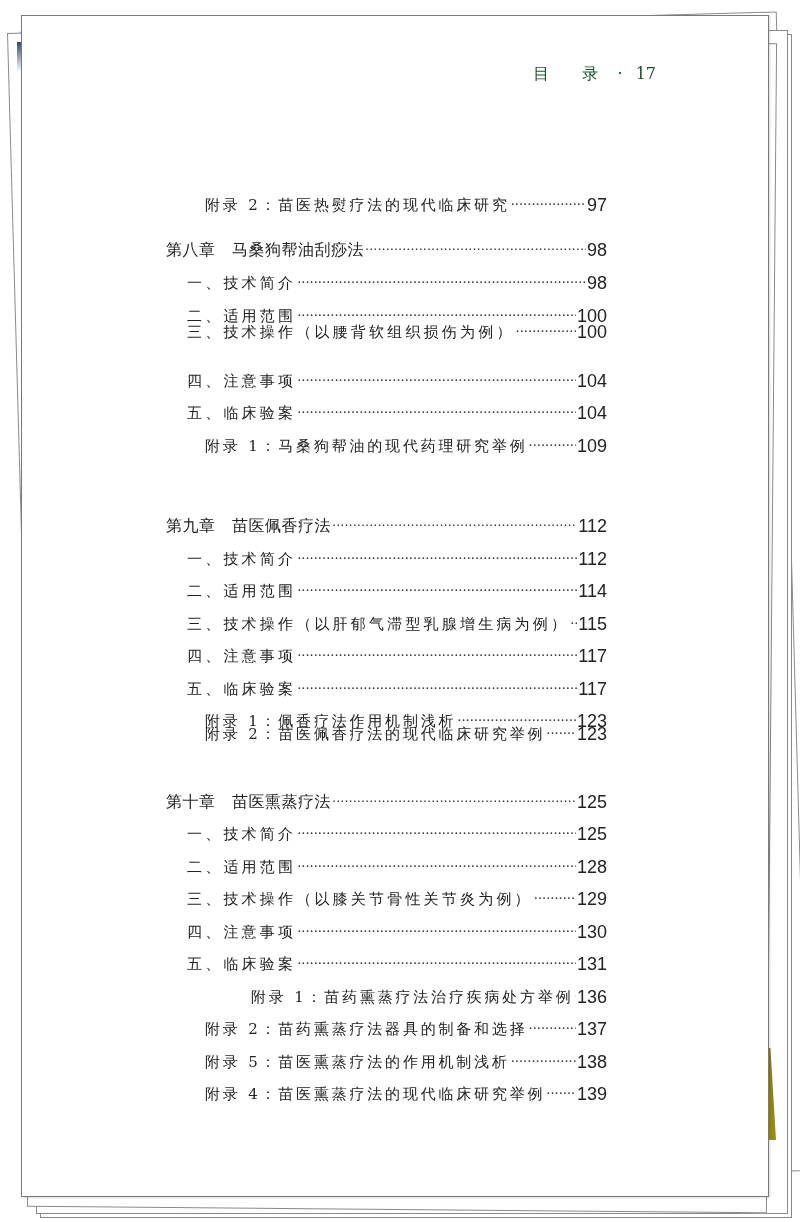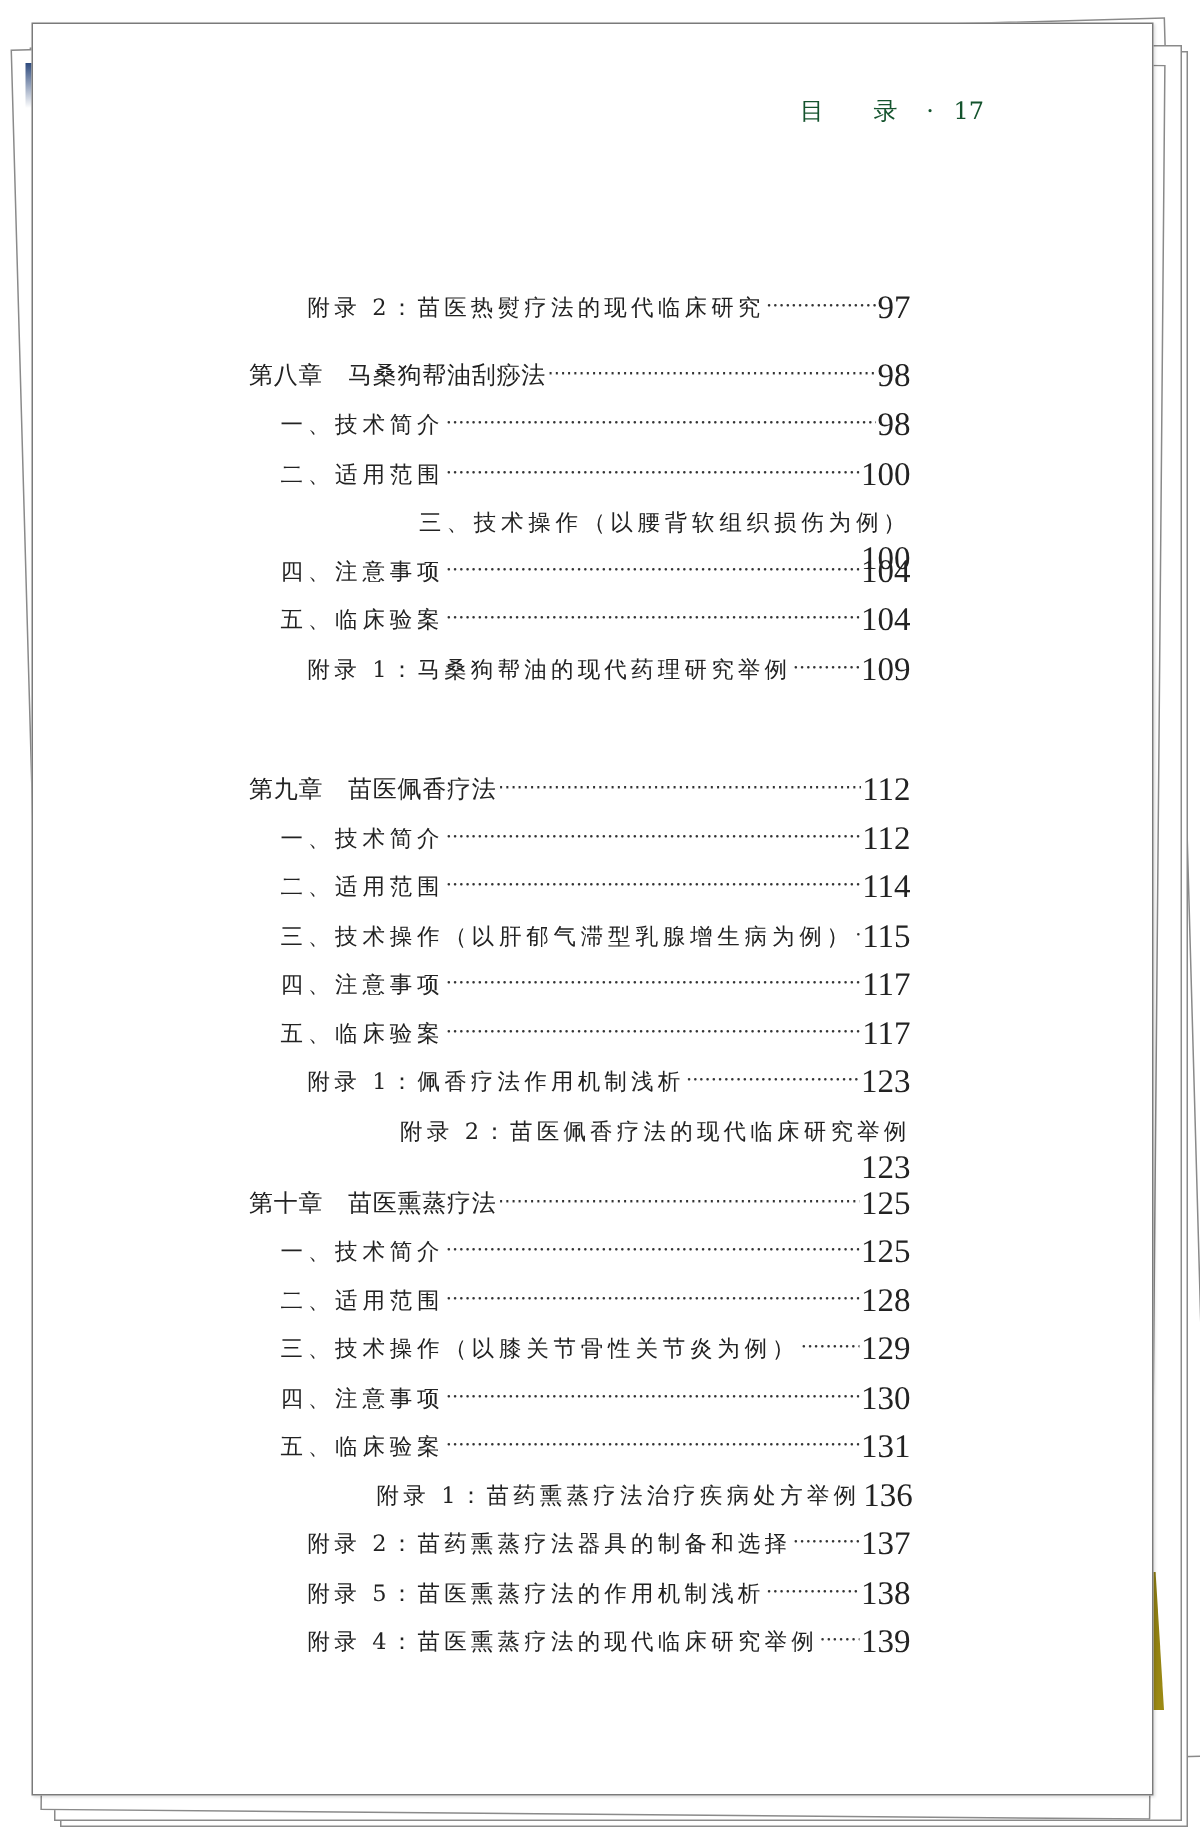--- a/index.html
+++ b/index.html
@@ -29,30 +29,30 @@
     box-shadow: 1px 1px 2px rgba(0,0,0,0.15);
   }
   .running-head {
     position: absolute; top: 64px; right: 144px;
     font-size: 16px; color: #14532d; letter-spacing: 0;
   }
   .running-head .rh-title { letter-spacing: 14px; }
   .running-head .rh-sep { margin: 0 8px 0 0; }
   .toc { position: absolute; left: 0; top: 0; width: 800px; height: 1222px; }
   .toc-row {
-    position: absolute; display: flex; align-items: flex-end;
+    position: absolute; display: flex; align-items: center;
     right: 193px; height: 24px; line-height: 24px; color: #222;
   }
   .toc-row .label { white-space: nowrap; }
   .toc-row .leader {
     flex: 1; overflow: hidden; white-space: nowrap; color: #333;
     letter-spacing: 0px; margin: 0 1px; font-size: 13px;
   }
   .toc-row .leader::after { content: "································································································································"; }
-  .toc-row .page { white-space: nowrap; font-family: Liberation Serif, serif; font-size: 22px; }
+  .toc-row .page { white-space: nowrap; font-family: Liberation Sans, sans-serif; font-size: 18px; }
   .lvl-chapter { left: 166px; font-family: "DejaVu Sans", sans-serif; font-size: 16px; }
   .lvl-chapter .label { letter-spacing: 0.5px; }
   .lvl-section { left: 187px; font-size: 15px; }
   .lvl-section .label { letter-spacing: 3.2px; }
   .lvl-appendix { left: 205px; font-size: 15px; }
   .lvl-appendix .label { letter-spacing: 2.8px; }
 </style>
 </head>
 <body>
 
@@ -86,21 +86,21 @@
     <div class="toc-row lvl-section" style="top: 271px;">
       <span class="label">一、技术简介</span>
       <span class="leader"></span>
       <span class="page">98</span>
     </div>
     <div class="toc-row lvl-section" style="top: 304px;">
       <span class="label">二、适用范围</span>
       <span class="leader"></span>
       <span class="page">100</span>
     </div>
-    <div class="toc-row lvl-section" style="top: 336px; flex-direction: column;">
+    <div class="toc-row lvl-section" style="top: 320px;">
       <span class="label">三、技术操作（以腰背软组织损伤为例）</span>
       <span class="leader"></span>
       <span class="page">100</span>
     </div>
     <div class="toc-row lvl-section" style="top: 369px;">
       <span class="label">四、注意事项</span>
       <span class="leader"></span>
       <span class="page">104</span>
     </div>
     <div class="toc-row lvl-section" style="top: 401px;">
@@ -141,21 +141,21 @@
     <div class="toc-row lvl-section" style="top: 677px;">
       <span class="label">五、临床验案</span>
       <span class="leader"></span>
       <span class="page">117</span>
     </div>
     <div class="toc-row lvl-appendix" style="top: 709px;">
       <span class="label">附录 1：佩香疗法作用机制浅析</span>
       <span class="leader"></span>
       <span class="page">123</span>
     </div>
-    <div class="toc-row lvl-appendix" style="top: 742px; flex-direction: column;">
+    <div class="toc-row lvl-appendix" style="top: 722px;">
       <span class="label">附录 2：苗医佩香疗法的现代临床研究举例</span>
       <span class="leader"></span>
       <span class="page">123</span>
     </div>
     <div class="toc-row lvl-chapter" style="top: 790px;">
       <span class="label">第十章　苗医熏蒸疗法</span>
       <span class="leader"></span>
       <span class="page">125</span>
     </div>
     <div class="toc-row lvl-section" style="top: 822px;">

